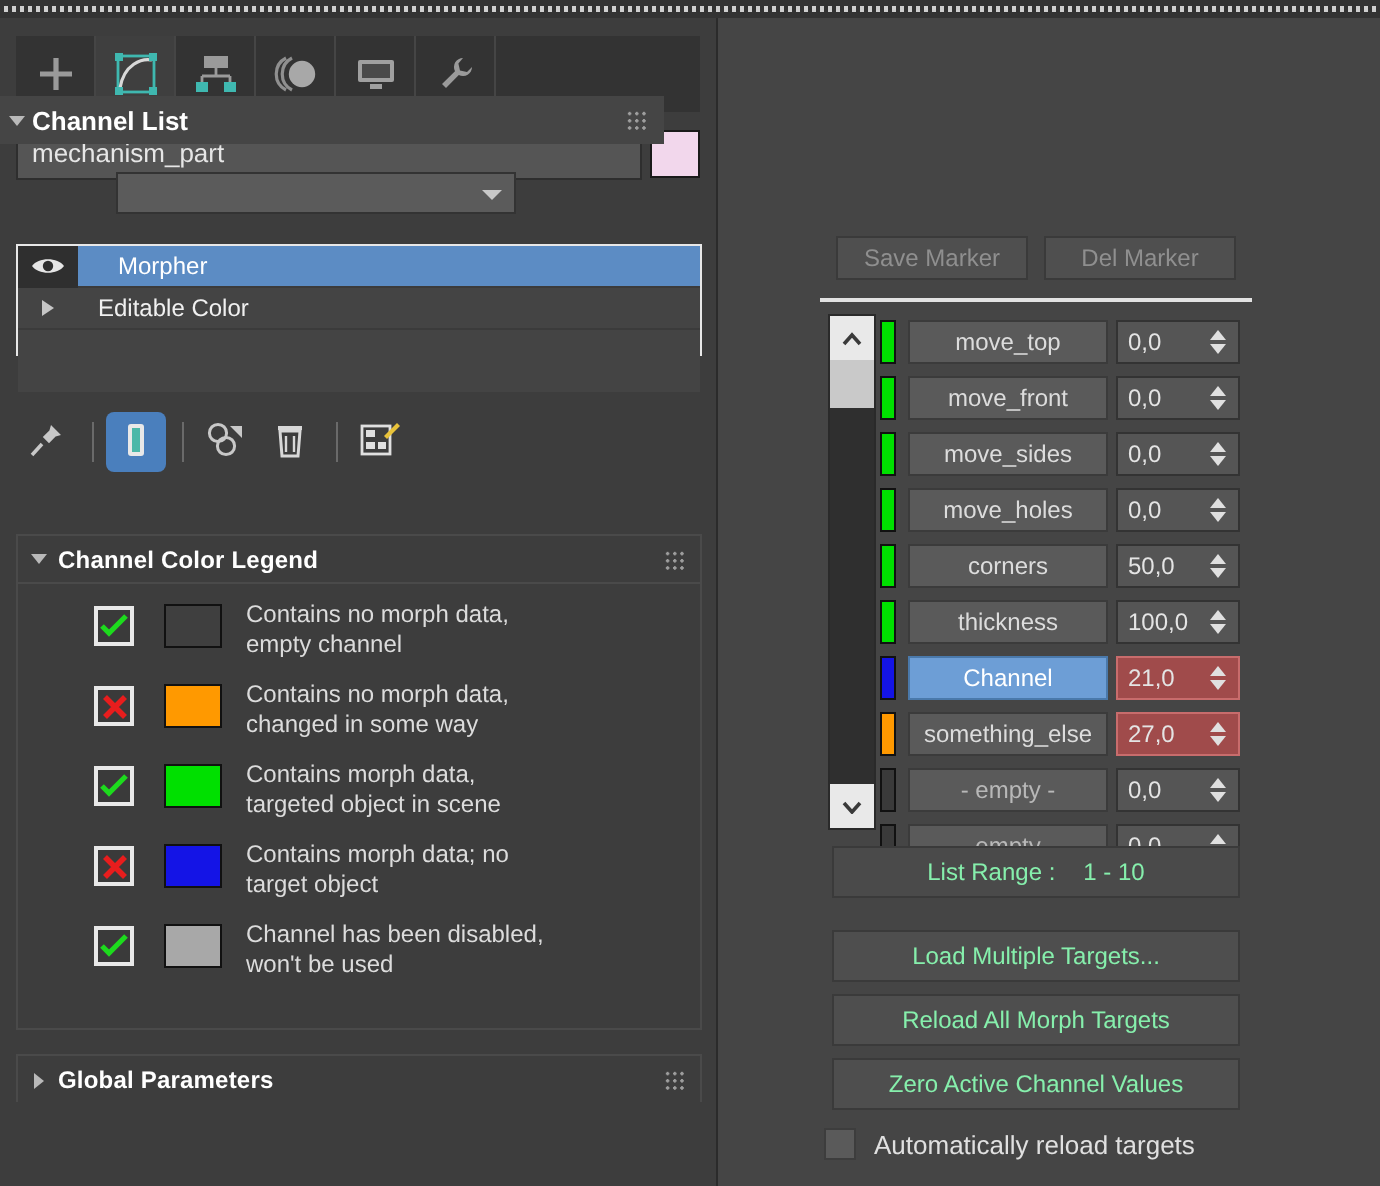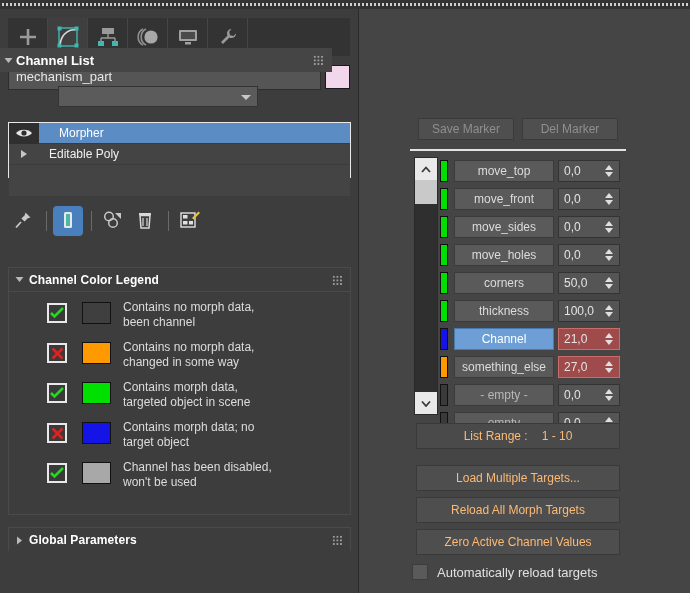--- a/index.html
+++ b/index.html
@@ -255,21 +255,21 @@
   .ch-spin .arrows .dn{
     width:0;height:0;border-left:4px solid transparent;border-right:4px solid transparent;
     border-top:5px solid #e0e0e0; margin-top:2px;
   }
 
   
   .big-btn{
     position:absolute; left:416px; width:204px; height:26px;
     background:#4e4e4e; border:1px solid #3a3a3a;
     display:flex;align-items:center;justify-content:center;
-    font-size:12px; color:#fdba74;text-align:center;
+    font-size:12px; color:#86efac;text-align:center;
   }
   #list-range{ top:423px; background:#4a4a4a; }
   #list-range .lr-label{ margin-right:14px; }
   #btn-load-multiple{ top:465px; }
   #btn-reload-all{ top:497px; }
   #btn-zero-active{ top:529px; }
 
   #auto-reload-row{
     position:absolute; left:412px; top:562px; width:210px; height:20px;
     display:flex; align-items:center;
@@ -365,21 +365,21 @@
         </svg>
       </div>
       <span class="label">Morpher</span>
     </div>
     <div class="stack-row">
       <div class="arrow-cell">
         <svg width="8" height="10" viewBox="0 0 8 10">
             <path d="M1 1 L7 5 L1 9 Z" fill="#c6c6c6"></path>
           </svg>
       </div>
-      <span class="label noindent">Editable Poly</span>
+      <span class="label noindent">Editable Color</span>
     </div>
     <div class="filler"></div>
   </div>
 
   <div id="mod-btn-strip">
     <div class="mod-btn">
       <span>
         <svg width="20" height="20" viewBox="0 0 20 20">
           <path d="M12.5 2.5 L17.5 7.5 L14.8 8.3 L11.5 11.6 L8.4 8.5 L11.7 5.2 Z" fill="#c8c8c8"></path>
           <path d="M8 12 L3 17.5" stroke="#c8c8c8" stroke-width="1.8"></path>
@@ -442,21 +442,21 @@
 
       <div class="legend-row">
         <div class="legend-check">
           <svg width="14" height="12" viewBox="0 0 14 12">
               <path d="M1 6 L4.5 9.5 L13 1" stroke="#1ddb1d" stroke-width="2.6" fill="none"></path>
             </svg>
         </div>
         <div class="legend-swatch" style="background:#3f3f3f"></div>
         <div class="legend-text">
           <div>Contains no morph data,</div>
-          <div>been channel</div>
+          <div>empty channel</div>
         </div>
       </div>
 
       <div class="legend-row">
         <div class="legend-check">
           <svg width="13" height="13" viewBox="0 0 13 13">
               <path d="M1.5 1.5 L11.5 11.5 M11.5 1.5 L1.5 11.5" stroke="#e81d1d" stroke-width="2.8" fill="none"></path>
             </svg>
         </div>
         <div class="legend-swatch" style="background:#ff9900"></div>

